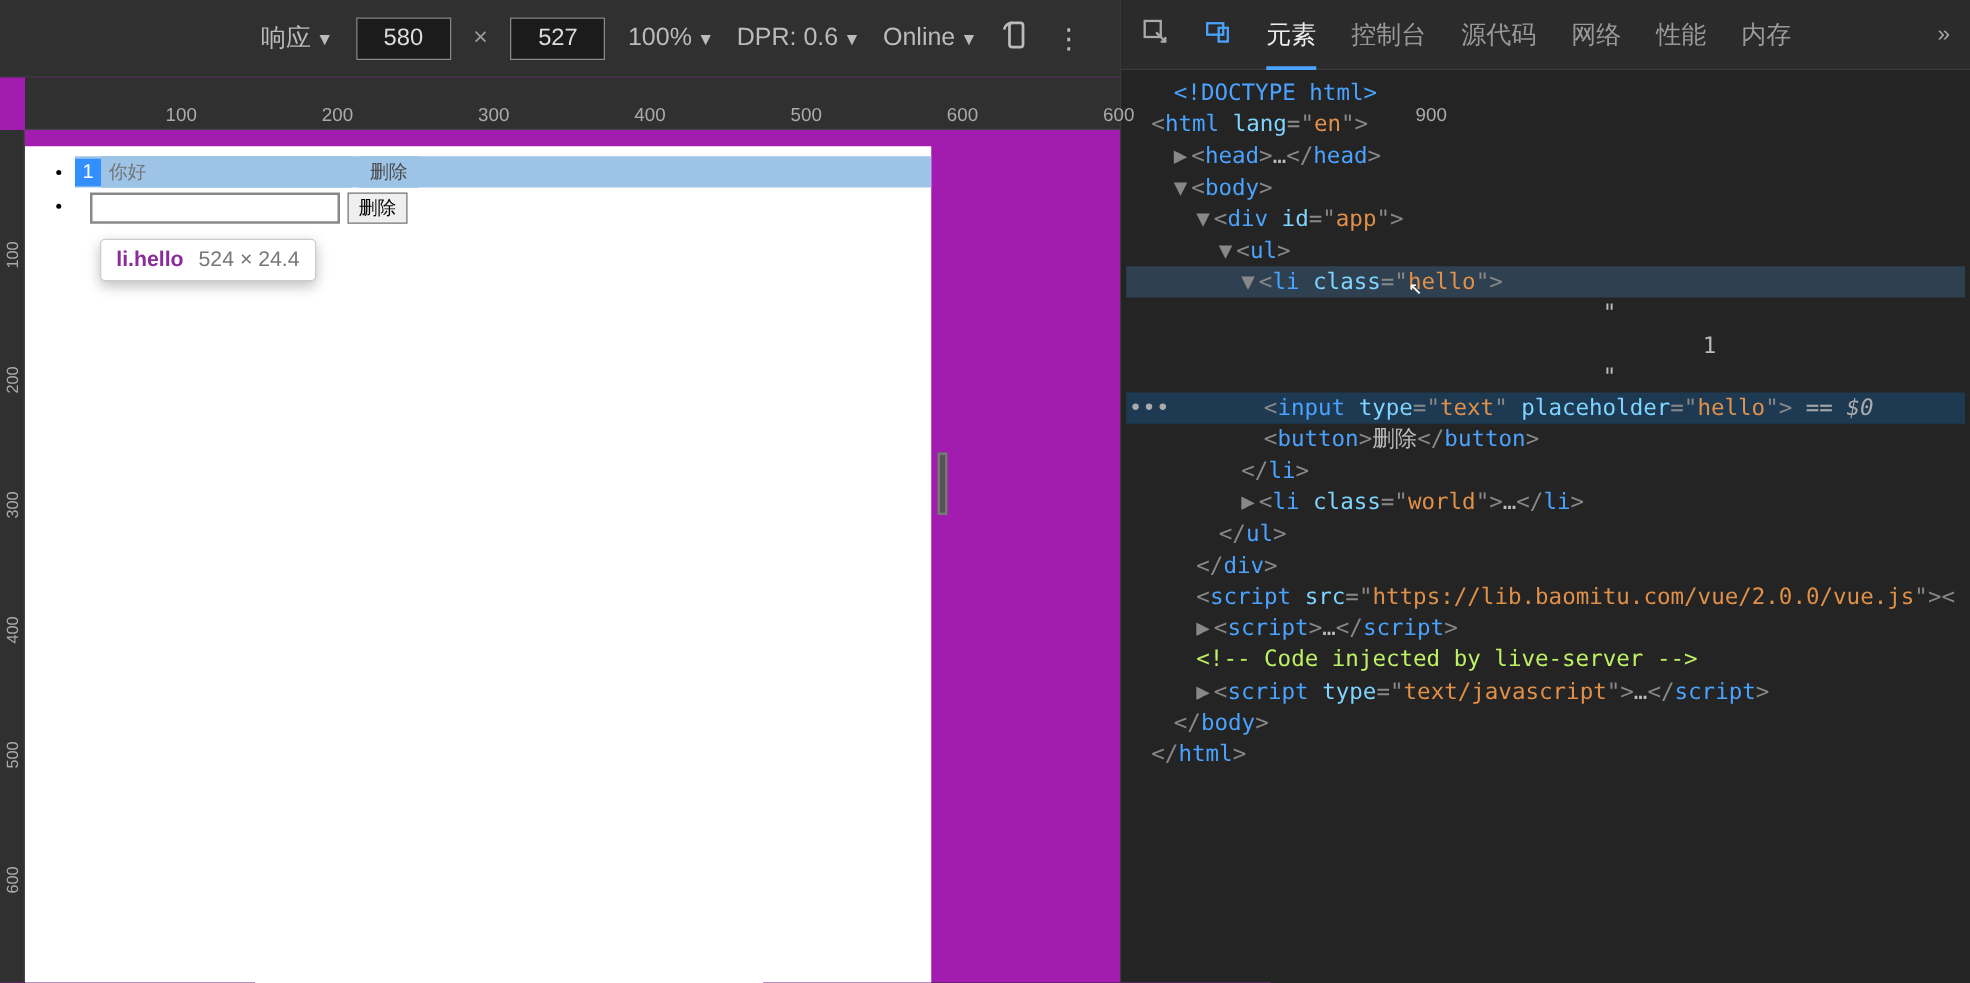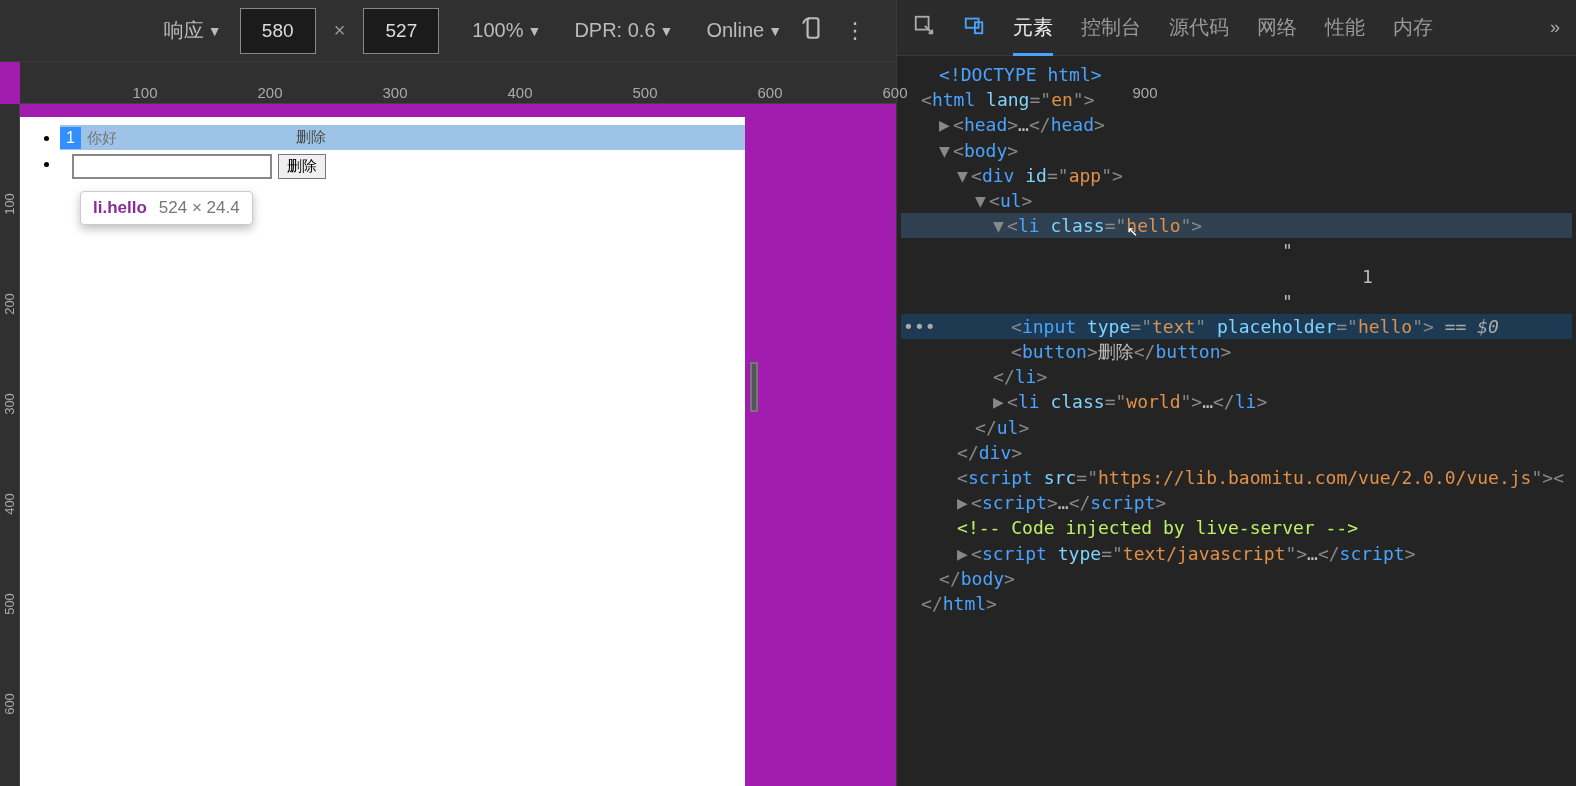--- a/index.html
+++ b/index.html
@@ -33,26 +33,25 @@
     border-bottom: 1px solid #3a3a3a;
     background: #303030;
     font-size: 20px;
     color: #bbb;
   }
   .toolbar .sel {
     display: flex;
     align-items: center;
     gap: 4px;
     cursor: pointer;
-    margin-left: 15px;
   }
   .caret { font-size: 14px; }
   .dim-box {
     width: 76px;
-    height: 46px;
+    height: 34px;
     border: 1px solid #888;
     background: #1b1b1b;
     color: #ddd;
     text-align: center;
     font-size: 19px;
   }
   .x-sep { color: #999; }
   .rotate-icon svg { width: 26px; height: 26px; stroke: #bbb; fill: none; }
   .kebab { font-size: 22px; letter-spacing: 2px; color: #bbb; cursor: pointer; }
   

